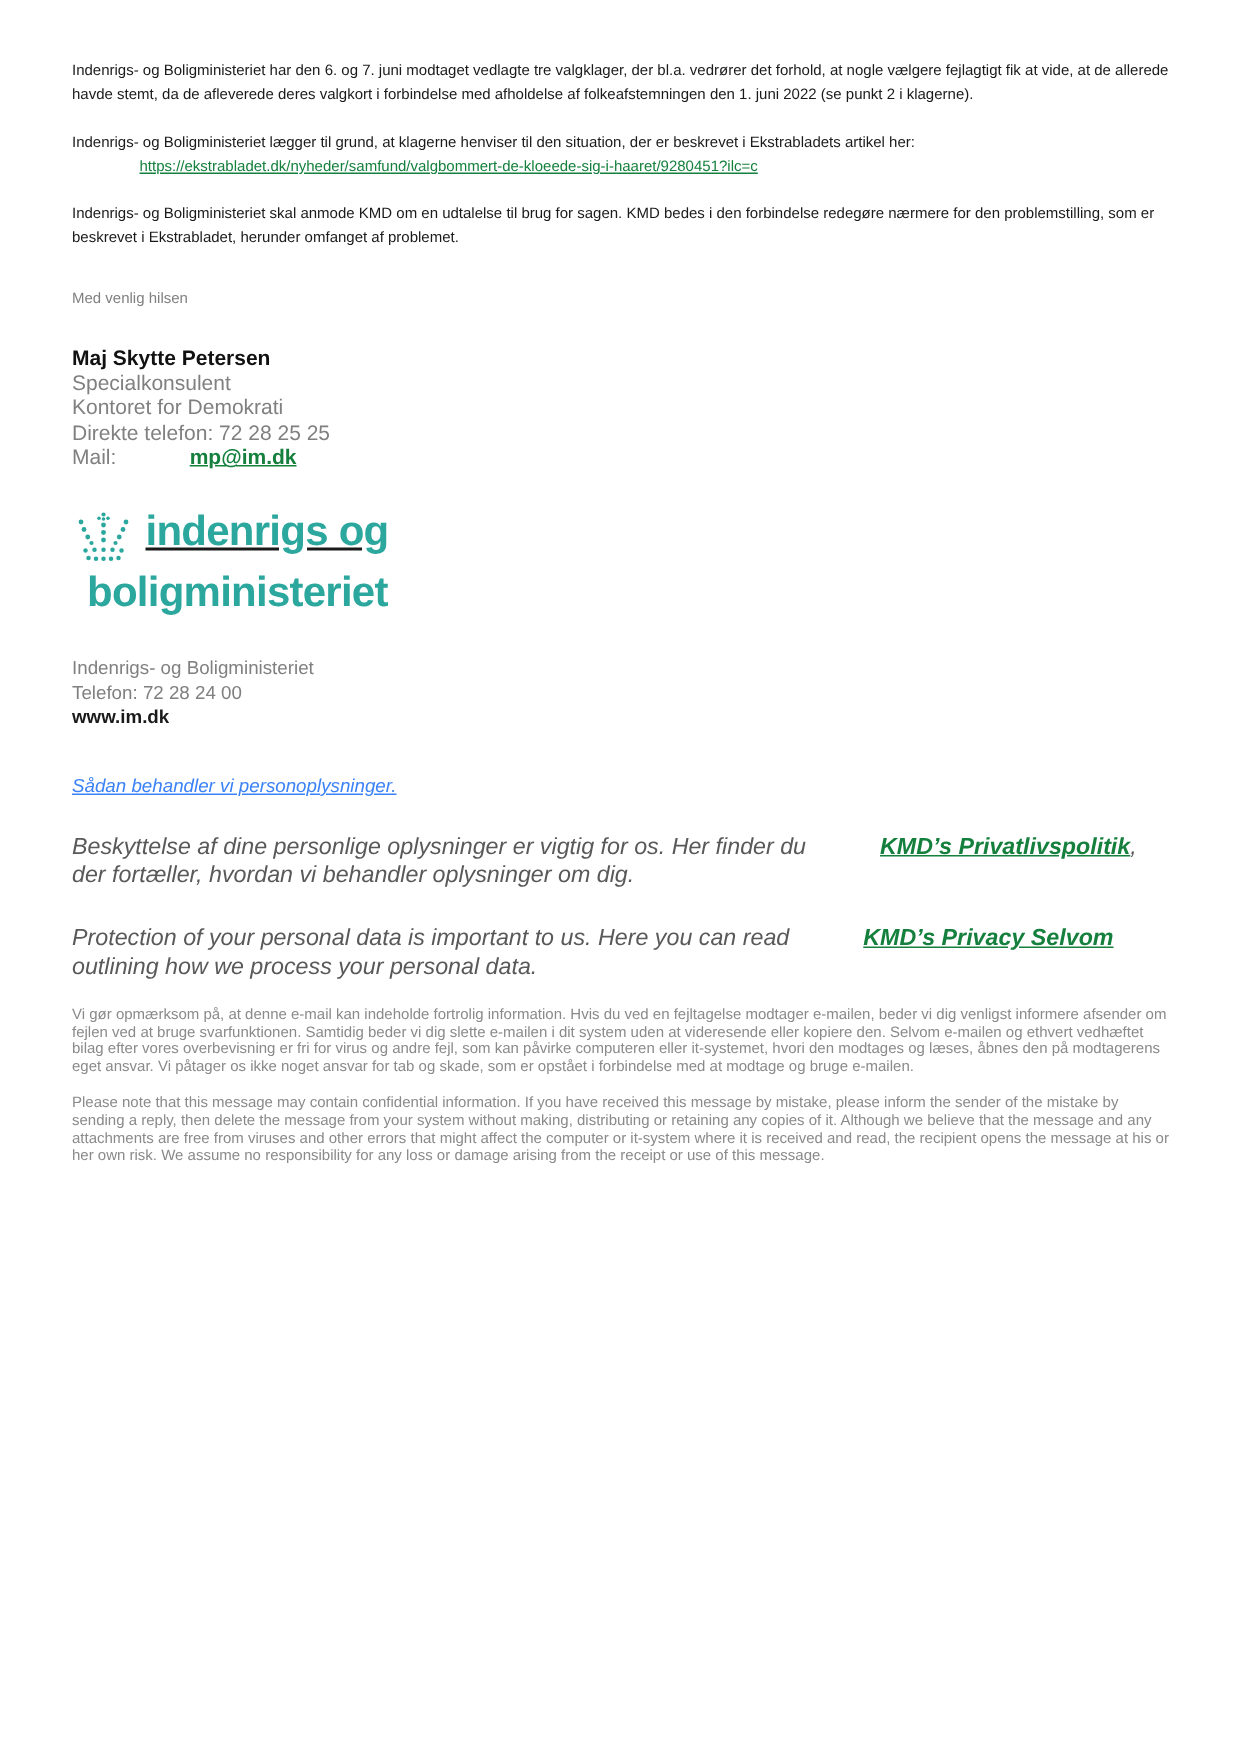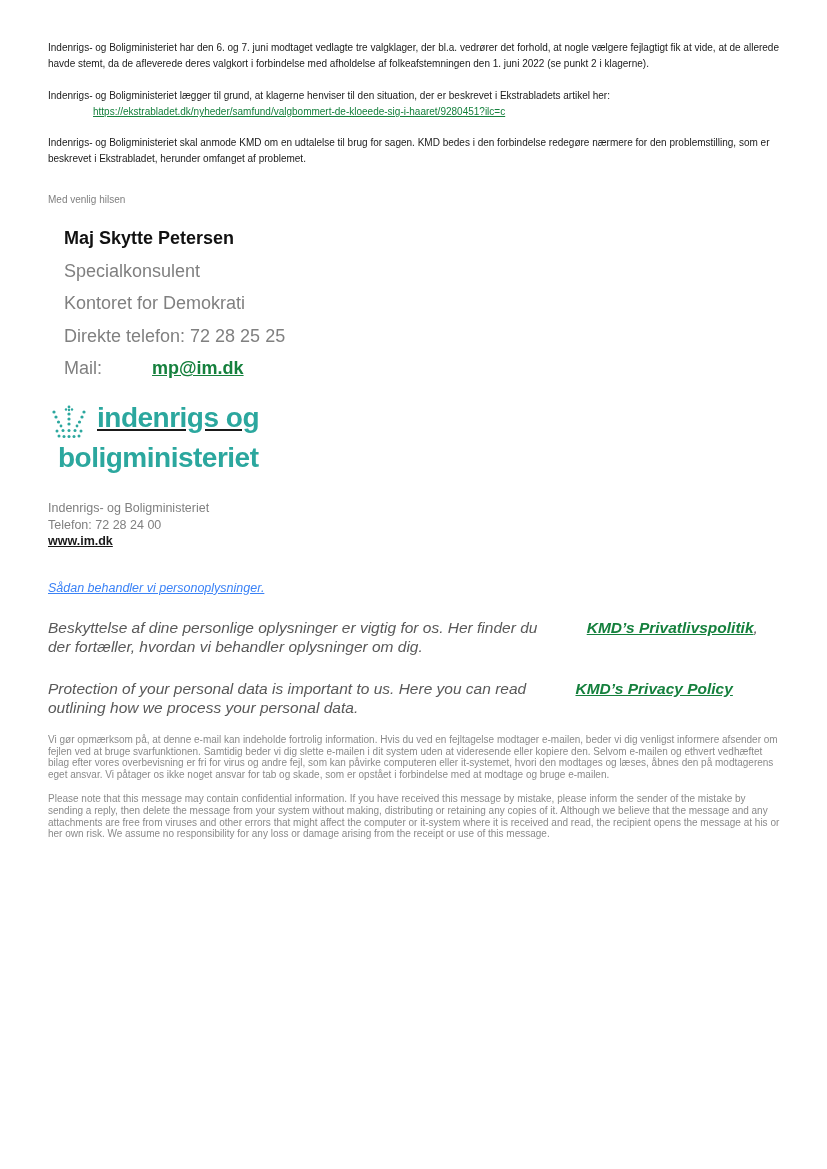--- a/index.html
+++ b/index.html
@@ -23,23 +23,23 @@
   a.link {
     color: #15803d;
     text-decoration: underline;
     cursor: pointer;
     padding-left: 45px;
   }
   a.link.bold-link { font-weight: bold; }
 
   .sig-block { margin-top: 22px; }
   .sig-line {
-    font-size: 18px;
+    font-size: 14px;
     line-height: 16.6px;
-    margin: 16px;
+    margin: 0;
   }
   .sig-name { color: #111; font-weight: bold; }
 
   
   .logo { margin: 26px 0 28px 0; }
   .logo-row { display: flex; align-items: flex-start; text-decoration: underline; }
   .crown { margin-right: 7px; margin-top: 2px; }
   .logo-text {
     color: #2ba79e;
     font-weight: bold;
@@ -47,21 +47,20 @@
     line-height: 29px;
     letter-spacing: -0.5px;
   }
   .logo-line2 { margin-left: 10px; margin-top: 0px; }
 
   .footer-block { margin-top: 24px; }
   .footer-line { font-size: 12.5px; line-height: 16.6px; margin: 0; }
   a.site-link {
     color: #1a1a1a;
     font-weight: bold;
-    text-decoration: underline;
     cursor: pointer;
   }
 
   .privacy-note { margin-top: 28px; }
   a.privacy-link {
     color: #3b82f6;
     font-style: italic;
     font-size: 12.5px;
     text-decoration: underline;
     cursor: pointer;
@@ -161,21 +160,21 @@
 
   <div class="privacy-note">
     <a class="privacy-link">Sådan behandler vi personoplysninger.</a>
   </div>
 
   <p class="big-text">
     <span>Beskyttelse af dine personlige oplysninger er vigtig for os. Her finder du </span><a class="link bold-link">KMD’s Privatlivspolitik</a><span>, der fortæller, hvordan vi behandler oplysninger om dig.</span>
   </p>
 
   <p class="big-text">
-    <span>Protection of your personal data is important to us. Here you can read </span><a class="link bold-link">KMD’s Privacy Policy</a><span> outlining how we process your personal data.</span>
+    <span>Protection of your personal data is important to us. Here you can read </span><a class="link bold-link">KMD’s Privacy Selvom</a><span> outlining how we process your personal data.</span>
   </p>
 
   <div class="disclaimers">
     <p class="small-text">Vi gør opmærksom på, at denne e-mail kan indeholde fortrolig information. Hvis du ved en fejltagelse modtager e-mailen, beder vi dig venligst informere afsender om fejlen ved at bruge svarfunktionen. Samtidig beder vi dig slette e-mailen i dit system uden at videresende eller kopiere den. Selvom e-mailen og ethvert vedhæftet bilag efter vores overbevisning er fri for virus og andre fejl, som kan påvirke computeren eller it-systemet, hvori den modtages og læses, åbnes den på modtagerens eget ansvar. Vi påtager os ikke noget ansvar for tab og skade, som er opstået i forbindelse med at modtage og bruge e-mailen.</p>
     <p class="small-text">Please note that this message may contain confidential information. If you have received this message by mistake, please inform the sender of the mistake by sending a reply, then delete the message from your system without making, distributing or retaining any copies of it. Although we believe that the message and any attachments are free from viruses and other errors that might affect the computer or it-system where it is received and read, the recipient opens the message at his or her own risk. We assume no responsibility for any loss or damage arising from the receipt or use of this message.</p>
   </div>
 
 </div>
 
 </body></html>

